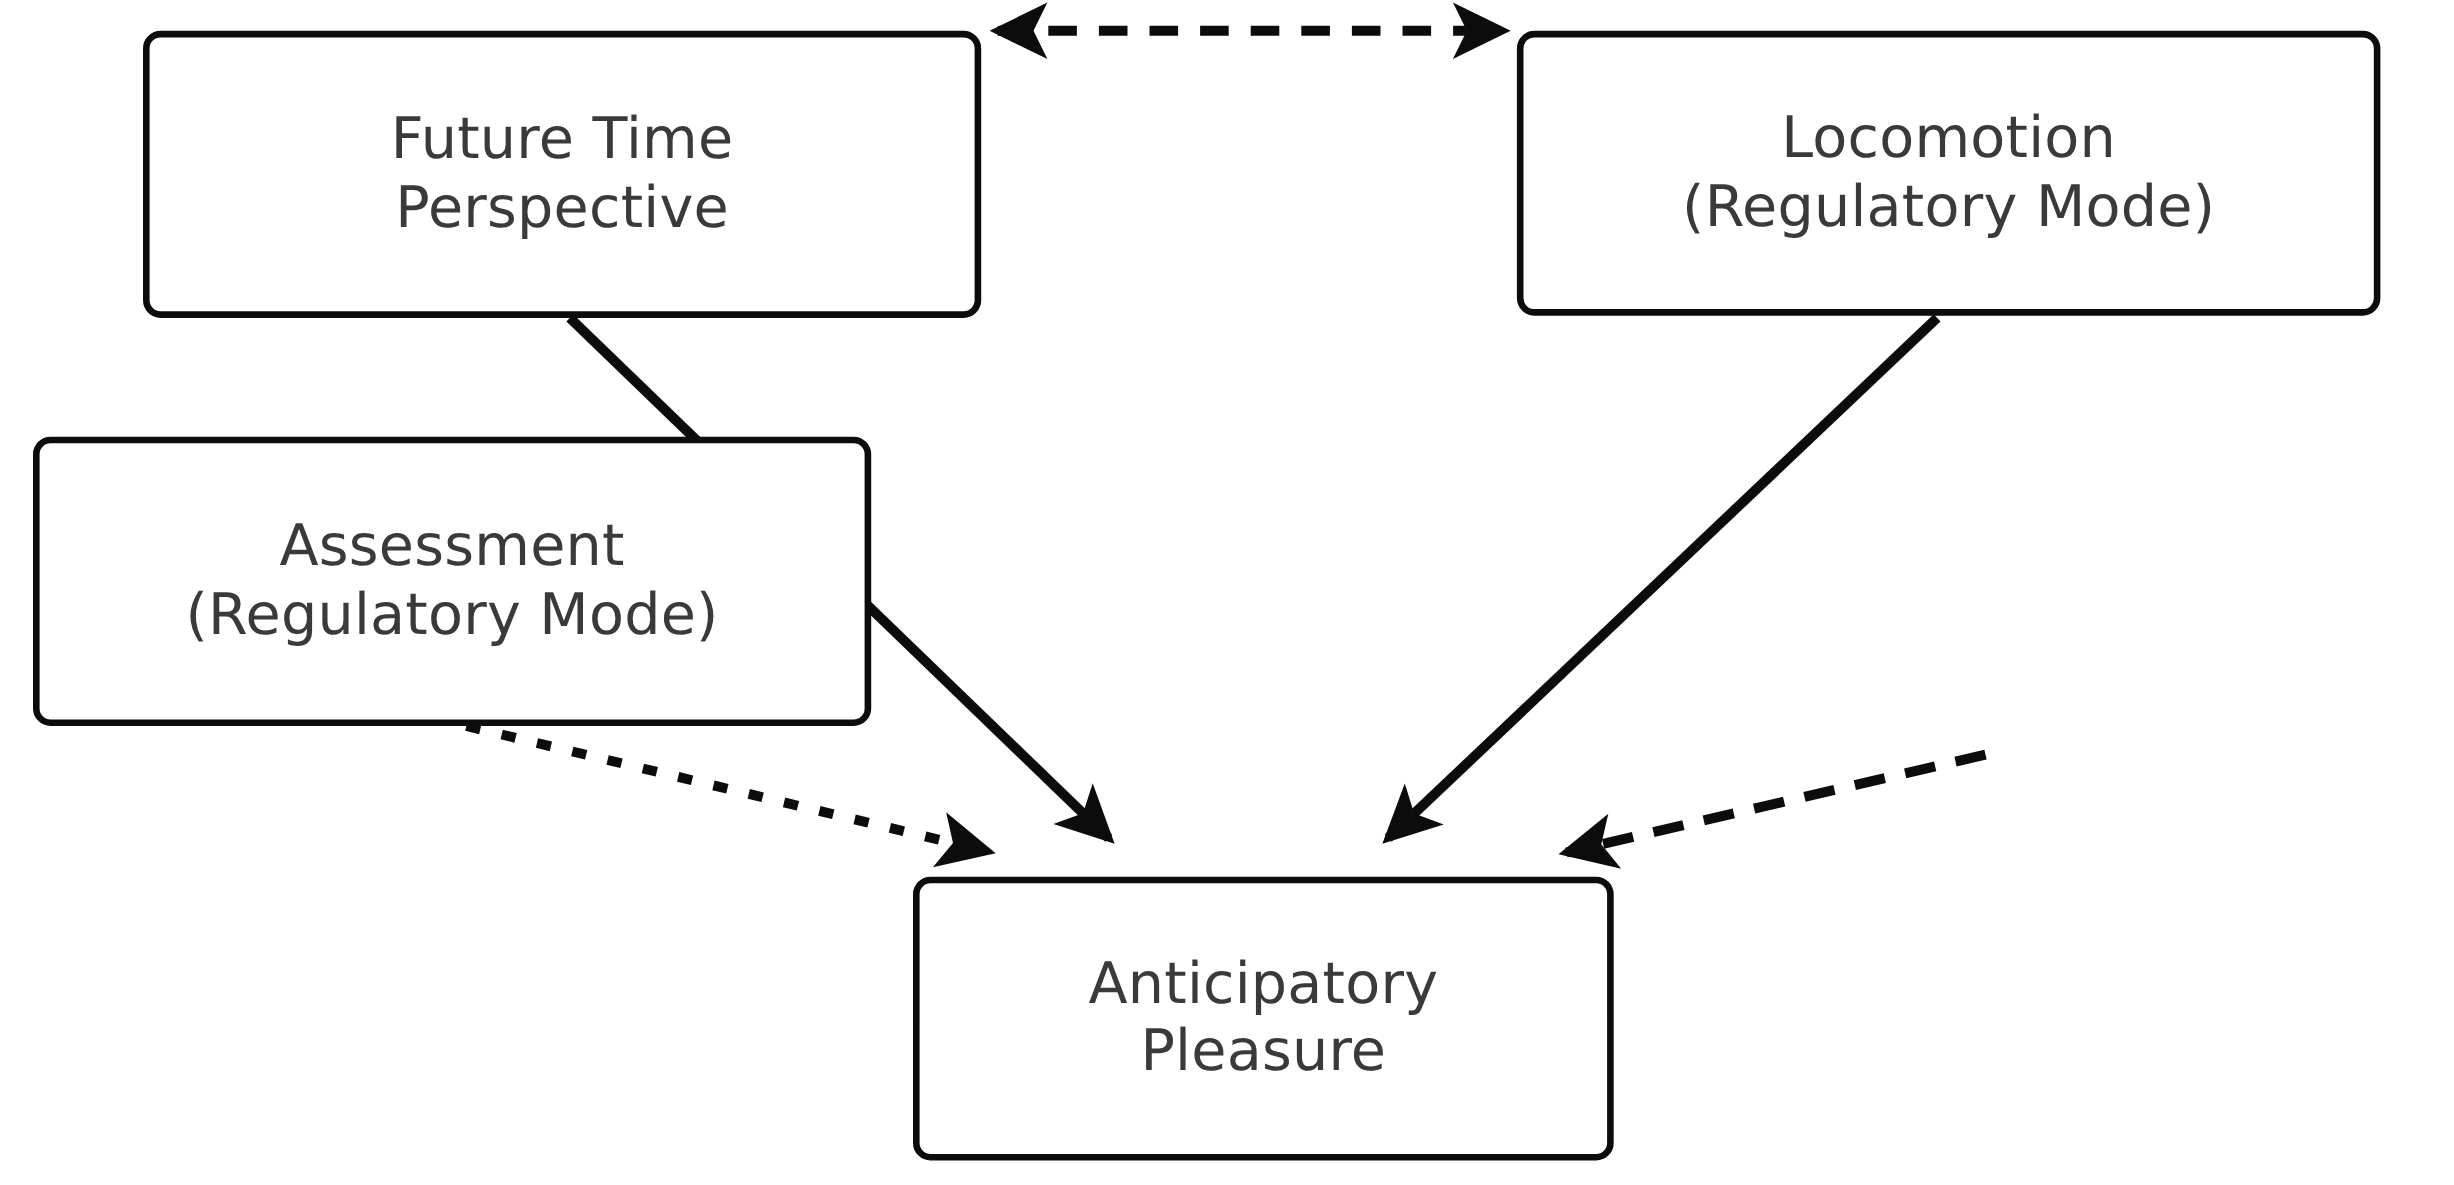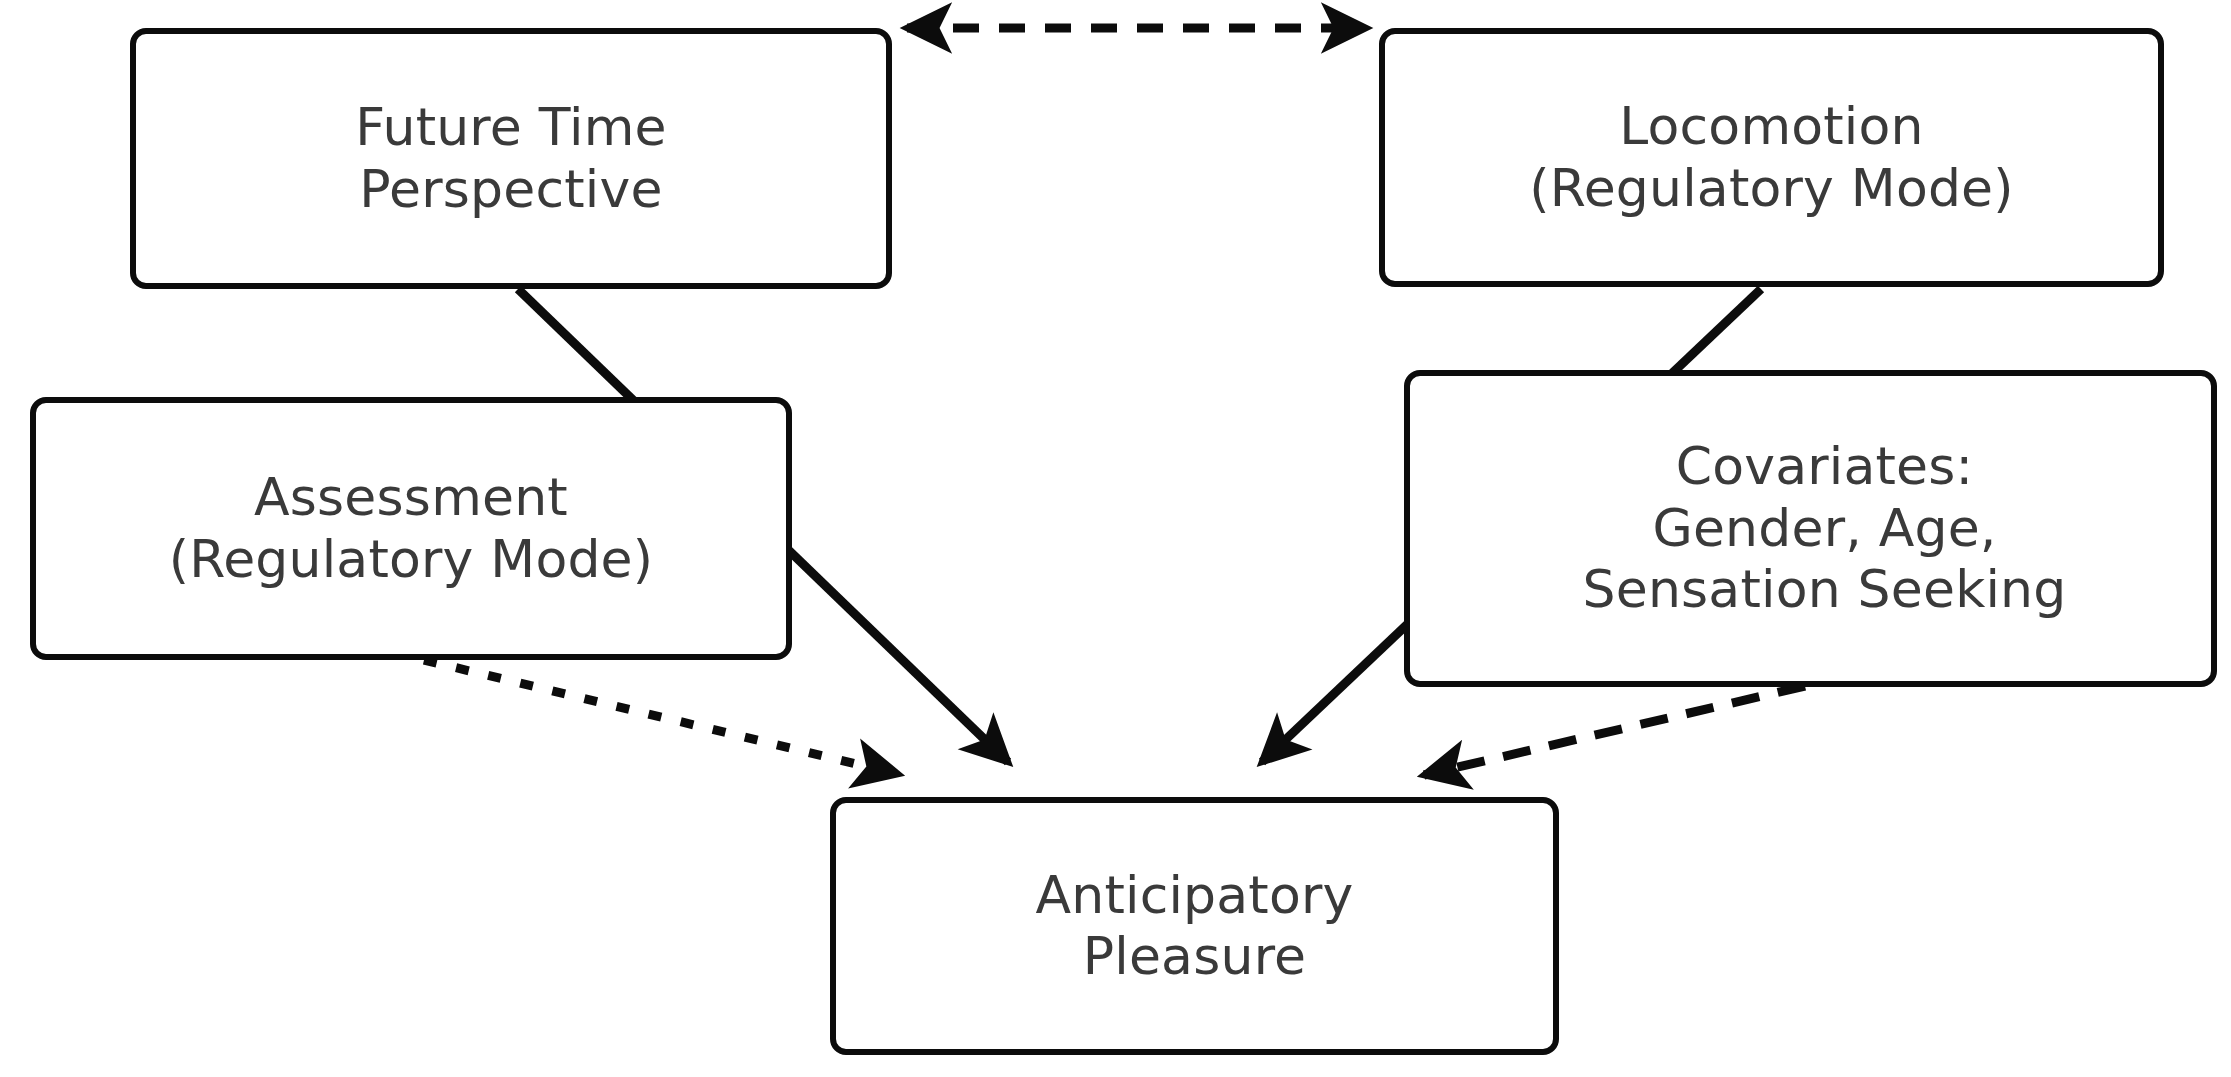--- a/index.html
+++ b/index.html
@@ -54,21 +54,21 @@
   #node-assessment {
     left: 30px;   top: 397px;  width: 762px;  height: 263px;
   }
   #node-covariates {
     left: 1404px; top: 370px;  width: 813px;  height: 317px;
   }
   #node-covariates .node-label {
     transform: translateX(14px);
   }
   #node-anticipatory-pleasure {
-    left: 830px;  top: 797px;  width: 729px;  height: 258px;
+    left: 830px;  top: 797px;  width: 637px;  height: 258px;
   }
 </style>
 </head>
 <body>
 
 <div id="diagram-canvas">
 
   <svg id="edge-layer" viewBox="0 0 2231 1077" width="2231" height="1077" xmlns="http://www.w3.org/2000/svg">
     <defs>
       <marker id="arrow-end" viewBox="0 0 12 12" refX="9.2" refY="6" markerWidth="7" markerHeight="7" orient="auto-start-reverse" markerUnits="strokeWidth">
@@ -103,24 +103,19 @@
   <div class="node" id="node-locomotion">
     <span class="node-label">Locomotion
 (Regulatory Mode)</span>
   </div>
 
   <div class="node" id="node-assessment">
     <span class="node-label">Assessment
 (Regulatory Mode)</span>
   </div>
 
-  <div class="node" id="node-covariates">
-    <span class="node-label">Covariates:
-Gender, Age,
-Sensation Seeking</span>
-  </div>
 
   <div class="node" id="node-anticipatory-pleasure">
     <span class="node-label">Anticipatory
 Pleasure</span>
   </div>
 
 </div>
 
 </body></html>

